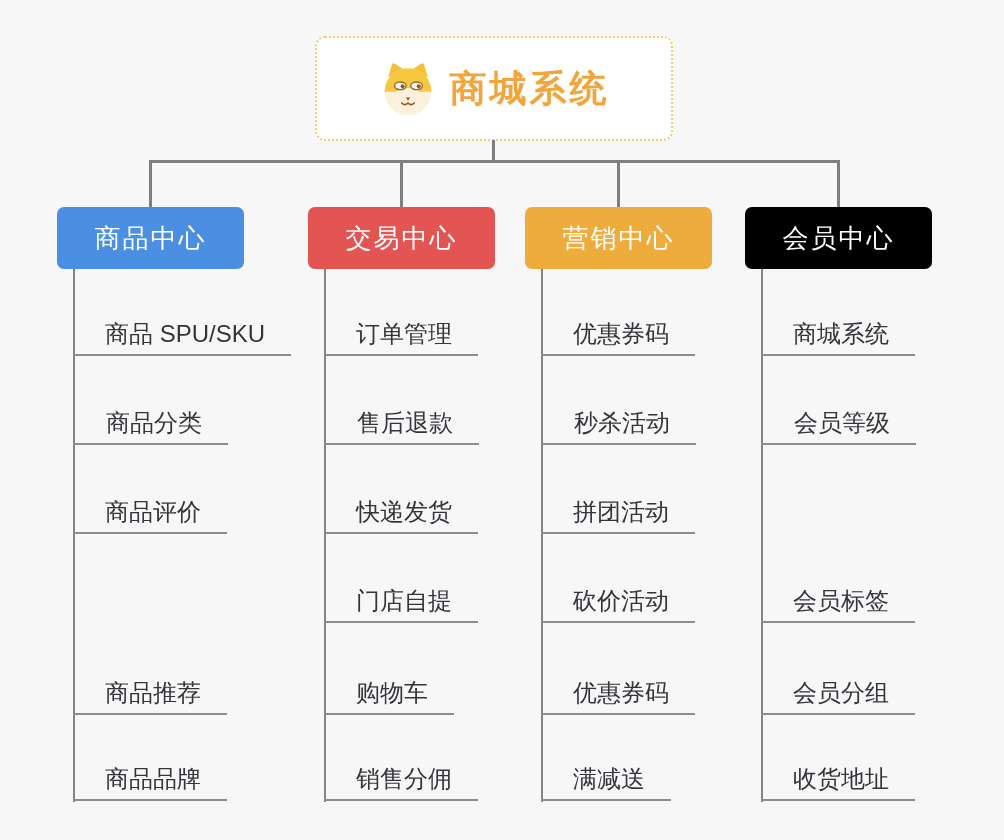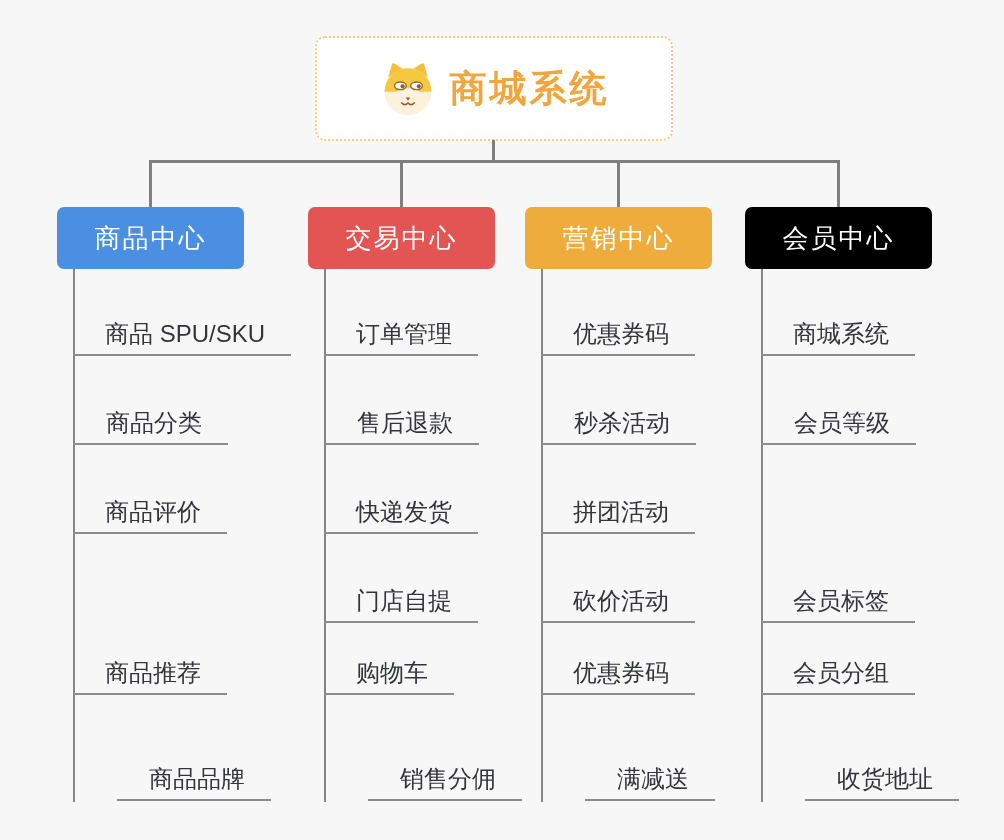--- a/index.html
+++ b/index.html
@@ -37,21 +37,21 @@
   
   .column{position:absolute;top:269px;width:270px;height:533px;}
   .col-0{left:73px;} .col-1{left:324px;} .col-2{left:541px;} .col-3{left:761px;}
   .trunk{position:absolute;left:0;top:0;width:2px;height:533px;background:#848484;}
   .leaf{
     position:absolute;left:0;white-space:nowrap;
     font-size:24px;line-height:28px;color:#33353a;
     padding:0 26px 6px 32px;border-bottom:2px solid #8c8c8c;cursor:default;
   }
   .leaf-0{top:51px;} .leaf-1{top:140px;padding-left:33px;} .leaf-2{top:229px;}
-  .leaf-3{top:318px;} .leaf-4{top:390px;} .leaf-5{top:496px;margin-left:44px;}
+  .leaf-3{top:318px;} .leaf-4{top:410px;} .leaf-5{top:496px;}
 </style>
 </head>
 <body>
 
 <div class="canvas">
 
   <div class="root-node">
     <span class="dog-icon">
       <svg width="58" height="54" viewBox="0 0 64 60" aria-hidden="true">
         <path d="M10 17 L14 3 Q15 0.5 17.5 2 L30 10 Z" fill="#f5bf3a"></path>

